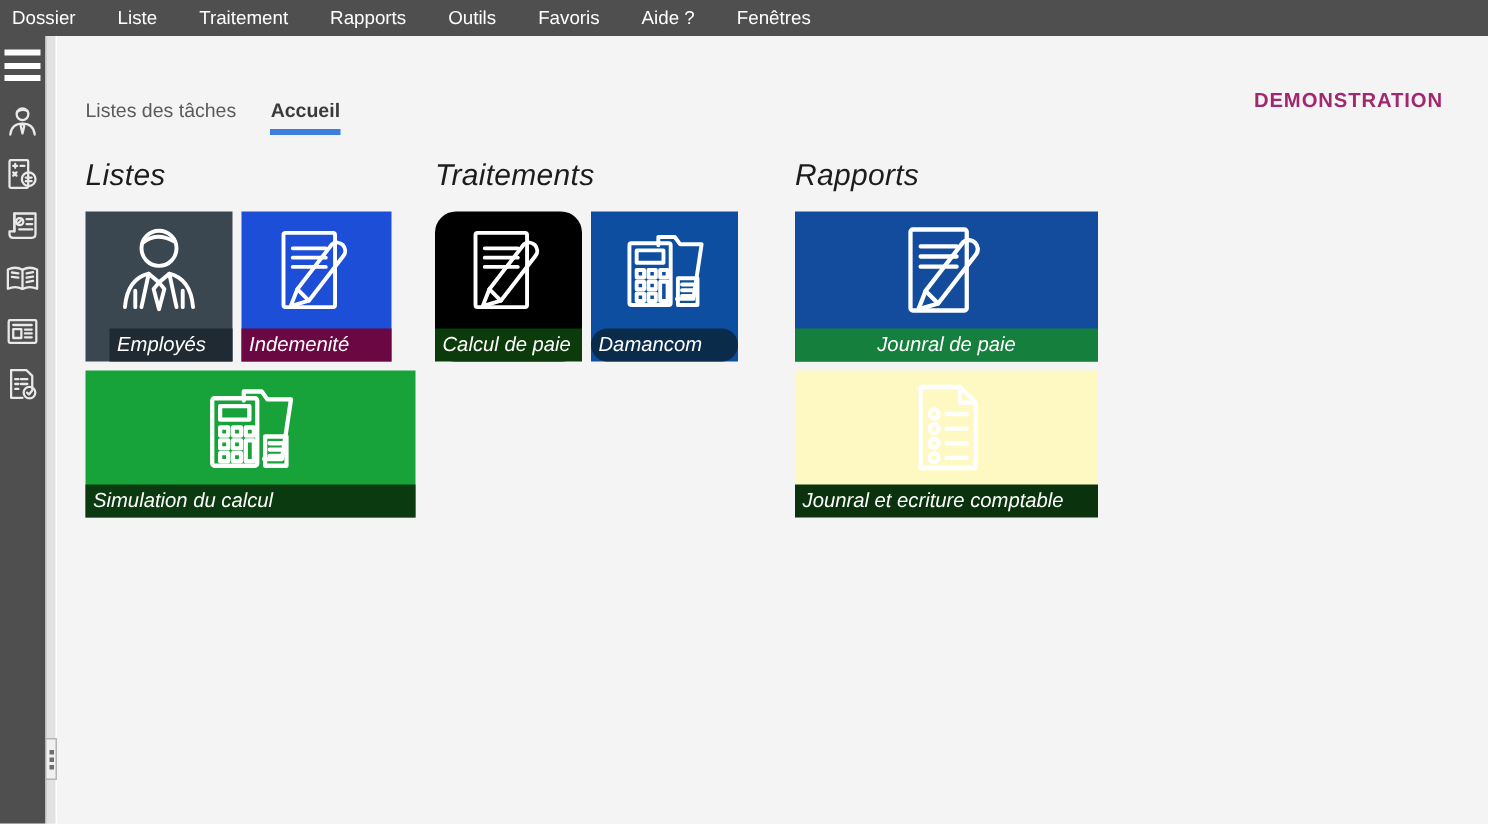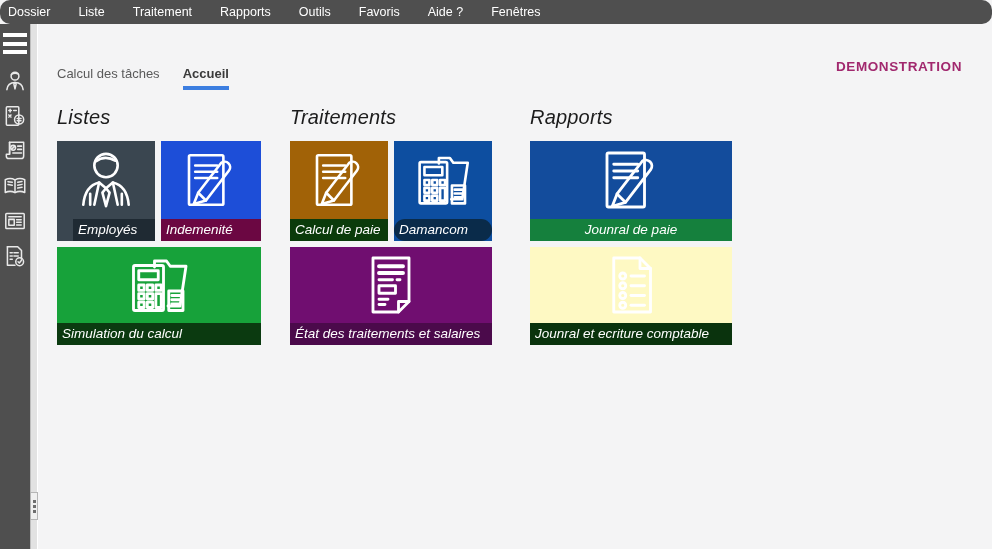--- a/index.html
+++ b/index.html
@@ -1,21 +1,21 @@
 <!DOCTYPE html>
 <html><head>
 <meta charset="utf-8">
 <style>
   * { margin:0; padding:0; box-sizing:border-box; }
   html,body { width:992px; height:549px; overflow:hidden; font-family:"Liberation Sans", sans-serif; background:#f4f4f5; }
 
   
   .menubar {
     position:absolute; left:0; top:0; width:992px; height:24px;
-    background:#4f4f4f; display:flex; align-items:center; z-index:30;border-radius:10px;
+    background:#4f4f4f; display:flex; align-items:center; z-index:30;
   }
   .menu-item {
     color:#ffffff; font-size:12.5px; padding:0 14px; height:24px;
     line-height:24px; cursor:default; white-space:nowrap;
   }
   .menu-item:first-child { padding-left:8px; }
 
   
   .sidebar {
     position:absolute; left:0; top:24px; width:30px; height:525px;
@@ -228,21 +228,21 @@
       <i></i>
       <i></i>
     </div>
 </div>
 
 <div class="content">
 
   <div class="badge" style="color: rgb(161, 40, 110); margin-top: 24px;">DEMONSTRATION</div>
 
   <div class="tabs">
-    <div class="tab">Calcul des tâches</div>
+    <div class="tab">Listes des tâches</div>
     <div class="tab active">
       <span>Accueil</span>
       <div class="tab-underline" style="background-color: rgb(60, 126, 224);"></div>
     </div>
   </div>
 
   <div class="section sec-listes">
     <h2>Listes</h2>
     <div class="tile-row">
       <div class="tile small h1" style="background-color: rgb(58, 70, 80);">
@@ -256,59 +256,49 @@
       <div class="tile small h1" style="width: 100px; background-color: #1d4ed8;">
         <div class="tile-icon-wrap">
             <svg>
               <use href="#i-pencil-paper"></use>
             </svg>
           </div>
         <div class="tile-label" style="background-color: rgb(107, 7, 66);">Indemenité</div>
       </div>
     </div>
     <div class="tile-row">
-      <div class="tile wide h2r" style="width: 204px; background-color: rgb(23, 162, 58);">
+      <div class="tile wide h2r" style="width: 220px; background-color: rgb(23, 162, 58);">
         <div class="tile-icon-wrap">
             <svg>
               <use href="#i-calc-folder"></use>
             </svg>
           </div>
         <div class="tile-label" style="background-color: rgb(11, 58, 16);">Simulation du calcul</div>
       </div>
     </div>
   </div>
 
   <div class="section sec-traitements">
     <h2>Traitements</h2>
     <div class="tile-row">
-      <div class="tile small h1" style="background-color: #a16207;">
+      <div class="tile small h1" style="background-color: #000000; border-radius: 14px;">
         <div class="tile-icon-wrap">
             <svg>
               <use href="#i-pencil-paper"></use>
             </svg>
           </div>
         <div class="tile-label" style="background-color: rgb(11, 59, 11);">Calcul de paie</div>
       </div>
       <div class="tile small h1" style="background-color: rgb(13, 78, 160);">
         <div class="tile-icon-wrap">
             <svg>
               <use href="#i-calc-folder"></use>
             </svg>
           </div>
         <div class="tile-label" style="background-color: rgb(10, 43, 74); border-radius: 11px;">Damancom</div>
-      </div>
-    </div>
-    <div class="tile-row">
-      <div class="tile wide h2r" style="background-color: rgb(112, 14, 112);">
-        <div class="tile-icon-wrap">
-            <svg>
-              <use href="#i-doc-lines"></use>
-            </svg>
-          </div>
-        <div class="tile-label" style="background-color: rgb(75, 10, 75);">État des traitements et salaires</div>
       </div>
     </div>
   </div>
 
   <div class="section sec-rapports">
     <h2>Rapports</h2>
     <div class="tile-row">
       <div class="tile wide h1" style="background-color: rgb(19, 76, 156);">
         <div class="tile-icon-wrap">
             <svg>

